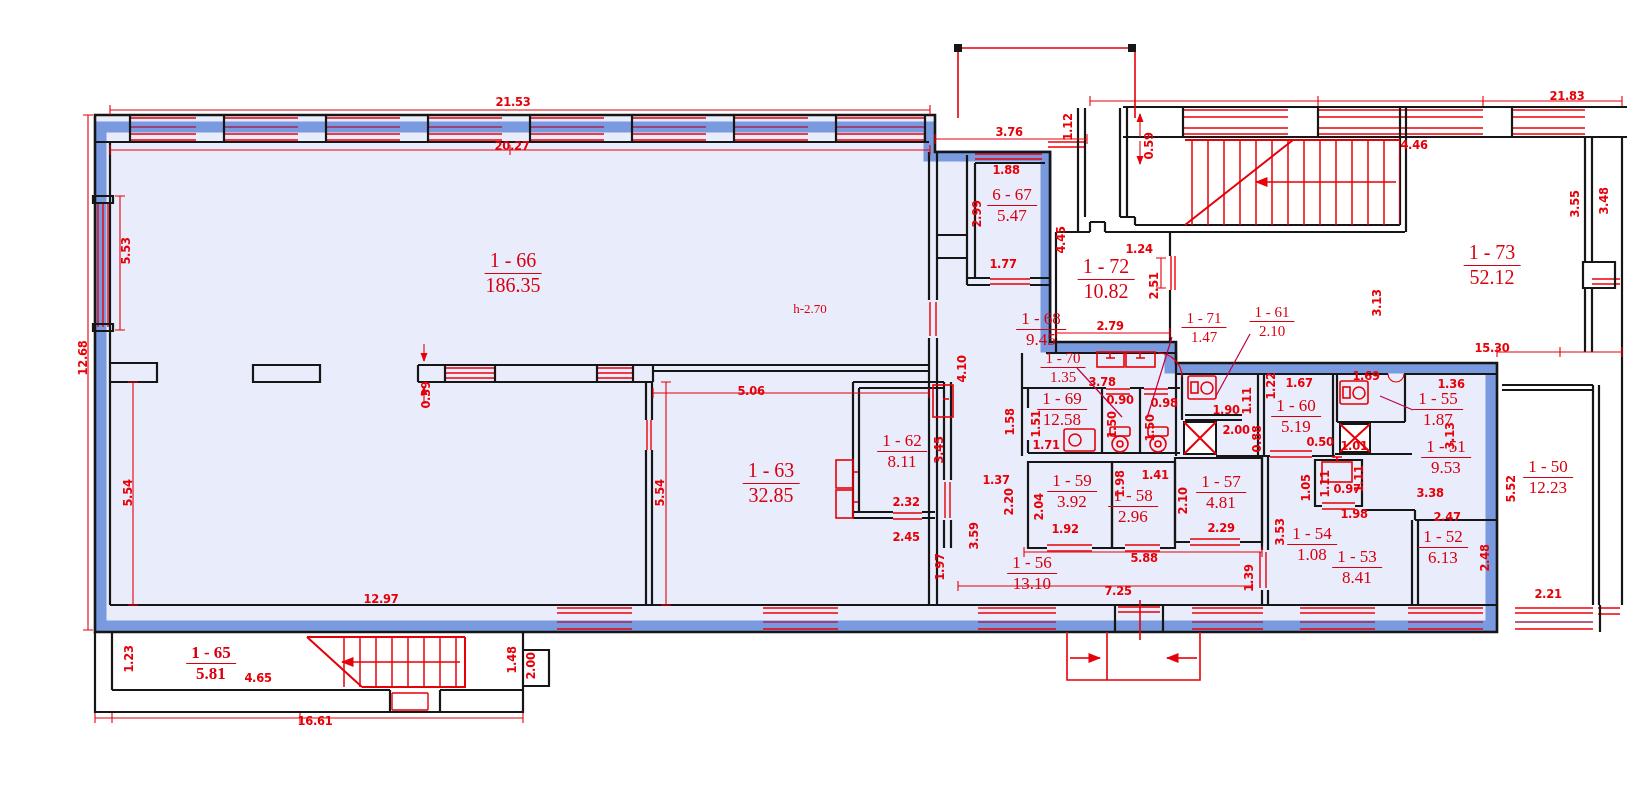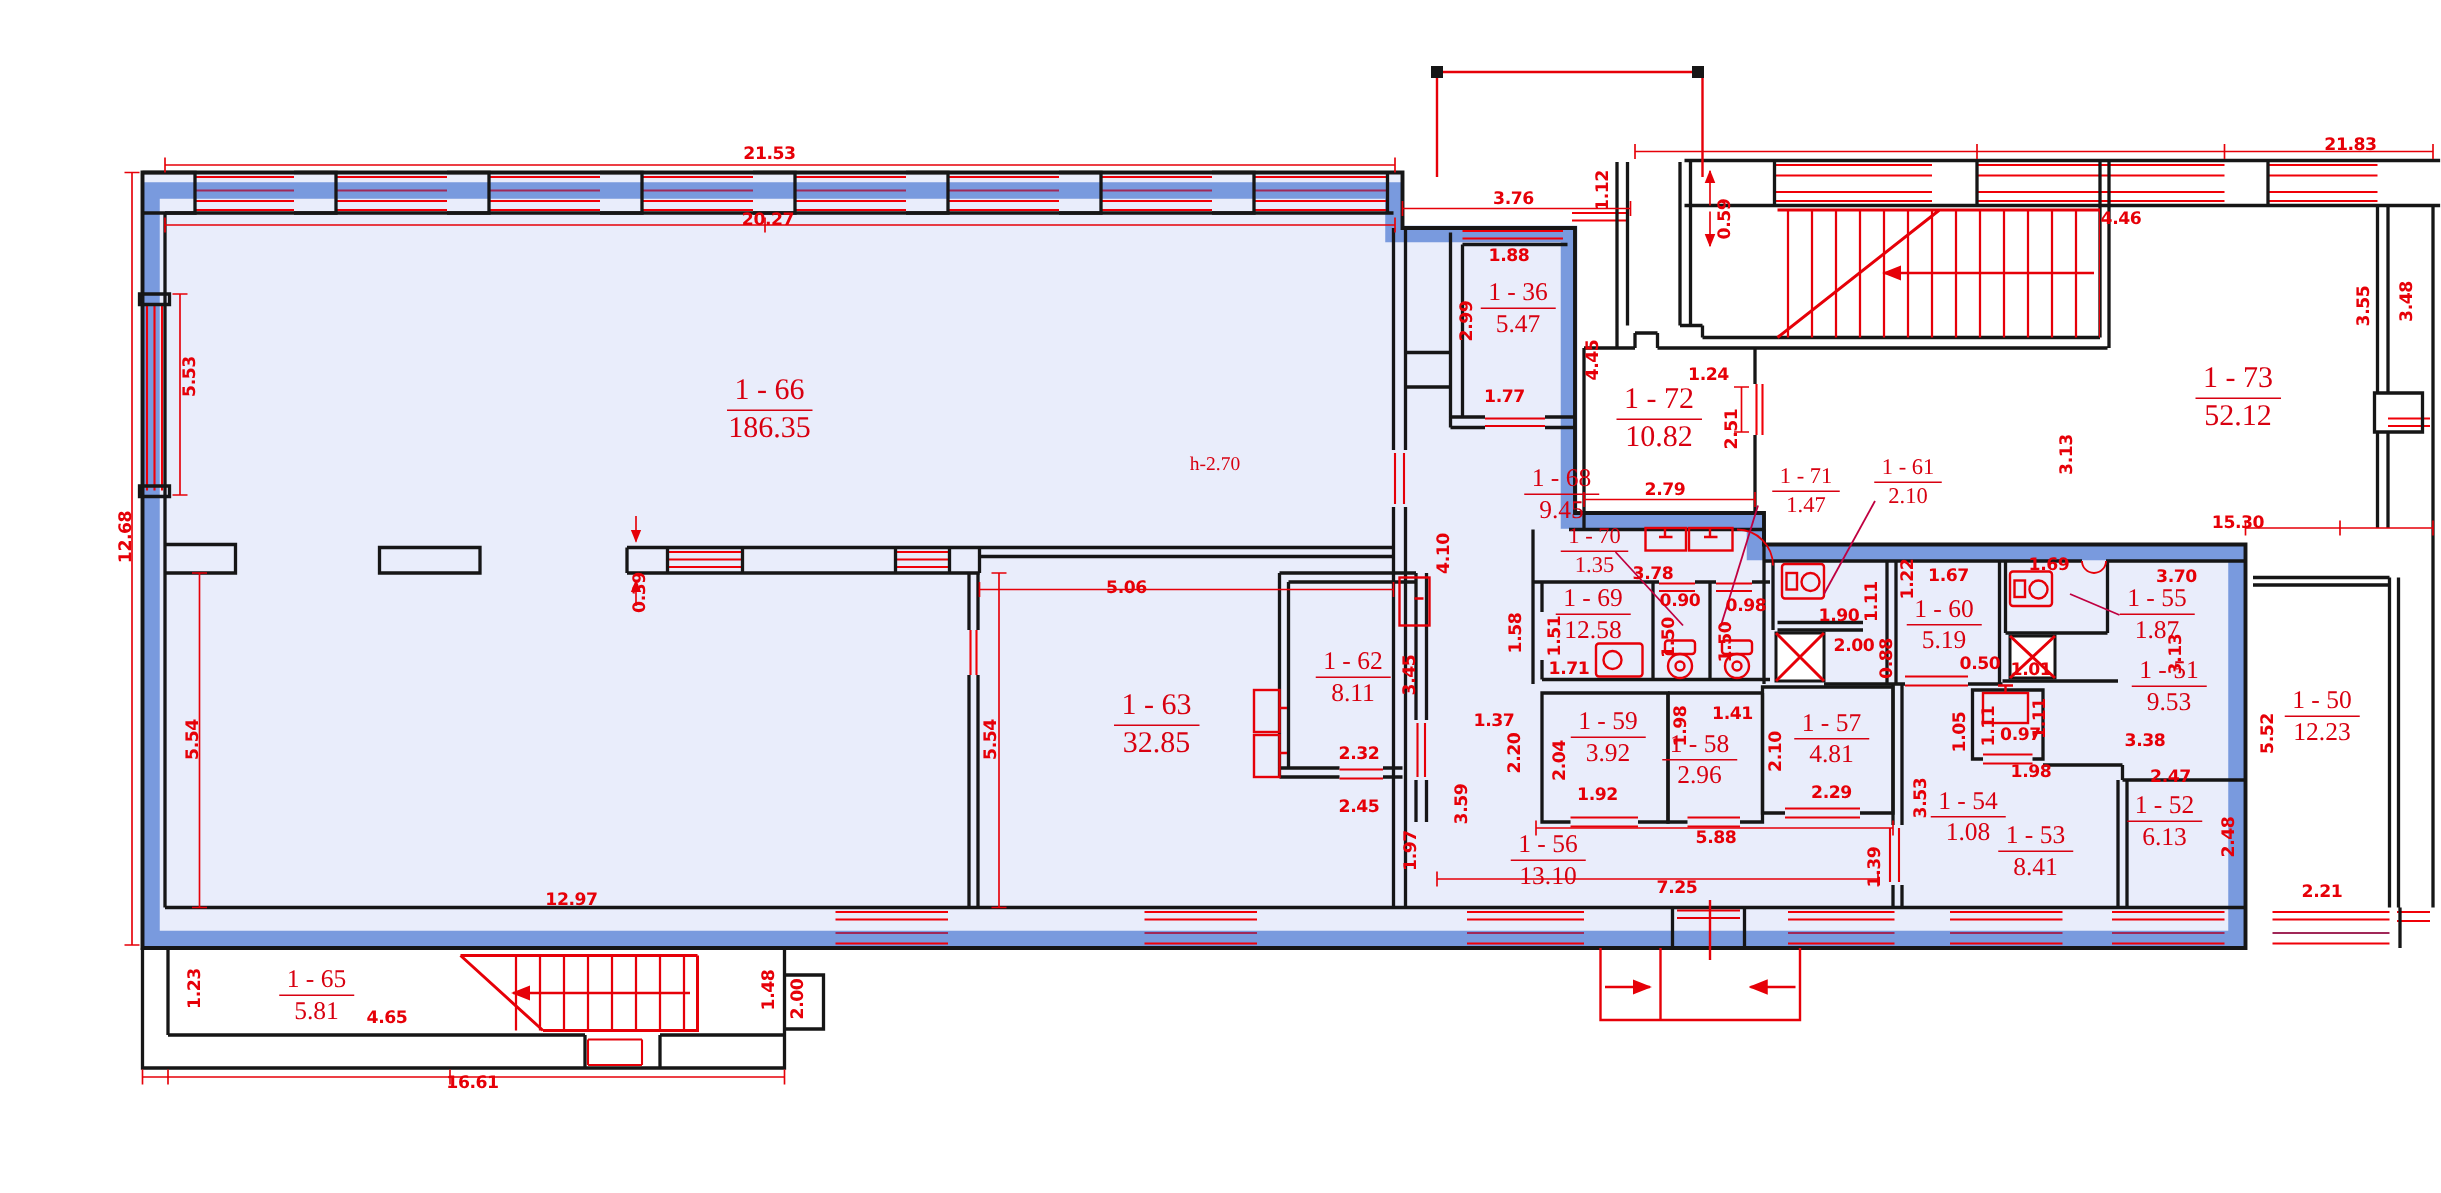--- a/index.html
+++ b/index.html
@@ -255,21 +255,21 @@
   </g>
 </svg>
 
 <div id="labels">
   <span class="note" style="left:810px;top:309px;">h-2.70</span>
 <div class="room-label lg" style="left: 513px; top: 250px;">
         <span class="rid">1 - 66</span>
         <span class="rarea">186.35</span>
       </div>
       <div class="room-label md" style="left: 1012px; top: 186px;">
-        <span class="rid">1 - 36</span>
+        <span class="rid">6 - 67</span>
         <span class="rarea">5.47</span>
       </div>
       <div class="room-label md" style="left: 1012px; top: 310px; margin-left: 29px;">
         <span class="rid">1 - 68</span>
         <span class="rarea">9.45</span>
       </div>
       <div class="room-label lg" style="left: 1106px; top: 256px;">
         <span class="rid">1 - 72</span>
         <span class="rarea">10.82</span>
       </div>
@@ -338,21 +338,21 @@
         <span class="rarea">8.41</span>
       </div>
       <div class="room-label md" style="left: 1443px; top: 528px;">
         <span class="rid">1 - 52</span>
         <span class="rarea">6.13</span>
       </div>
       <div class="room-label md" style="left: 1032px; top: 554px;">
         <span class="rid">1 - 56</span>
         <span class="rarea">13.10</span>
       </div>
-      <div class="room-label md" style="left: 211px; top: 644px;">
+      <div class="room-label md" style="left: 211px; top: 644px; font-weight: bold;">
         <span class="rid">1 - 65</span>
         <span class="rarea">5.81</span>
       </div>
       <div class="dim" style="left: 513px; top: 103px;">21.53</div>
       <div class="dim" style="left: 512px; top: 147px;">20.27</div>
       <div class="dim" style="left: 1009px; top: 133px;">3.76</div>
       <div class="dim rot" style="left: 1069px; top: 127px;">1.12</div>
       <div class="dim rot" style="left: 1150px; top: 146px;">0.59</div>
       <div class="dim" style="left: 1006px; top: 171px;">1.88</div>
       <div class="dim rot" style="left: 978px; top: 214px;">2.99</div>
@@ -379,21 +379,21 @@
       <div class="dim rot" style="left: 1037px; top: 424px;">1.51</div>
       <div class="dim" style="left: 1046px; top: 446px;">1.71</div>
       <div class="dim" style="left: 1226px; top: 411px;">1.90</div>
       <div class="dim rot" style="left: 1248px; top: 401px;">1.11</div>
       <div class="dim" style="left: 1236px; top: 431px;">2.00</div>
       <div class="dim rot" style="left: 1258px; top: 439px;">0.88</div>
       <div class="dim rot" style="left: 1272px; top: 386px;">1.22</div>
       <div class="dim" style="left: 1299px; top: 384px;">1.67</div>
       <div class="dim" style="left: 1366px; top: 377px;">1.69</div>
       <div class="dim" style="left: 1320px; top: 443px;">0.50</div>
-      <div class="dim" style="left: 1451px; top: 385px;">3.70</div>
+      <div class="dim" style="left: 1451px; top: 385px;">1.36</div>
       <div class="dim" style="left: 1354px; top: 447px;">1.01</div>
       <div class="dim rot" style="left: 1451px; top: 436px;">3.13</div>
       <div class="dim" style="left: 751px; top: 392px;">5.06</div>
       <div class="dim rot" style="left: 427px; top: 395px;">0.39</div>
       <div class="dim rot" style="left: 129px; top: 493px;">5.54</div>
       <div class="dim rot" style="left: 661px; top: 493px;">5.54</div>
       <div class="dim rot" style="left: 940px; top: 450px;">3.45</div>
       <div class="dim" style="left: 906px; top: 503px;">2.32</div>
       <div class="dim" style="left: 906px; top: 538px;">2.45</div>
       <div class="dim" style="left: 996px; top: 481px;">1.37</div>

